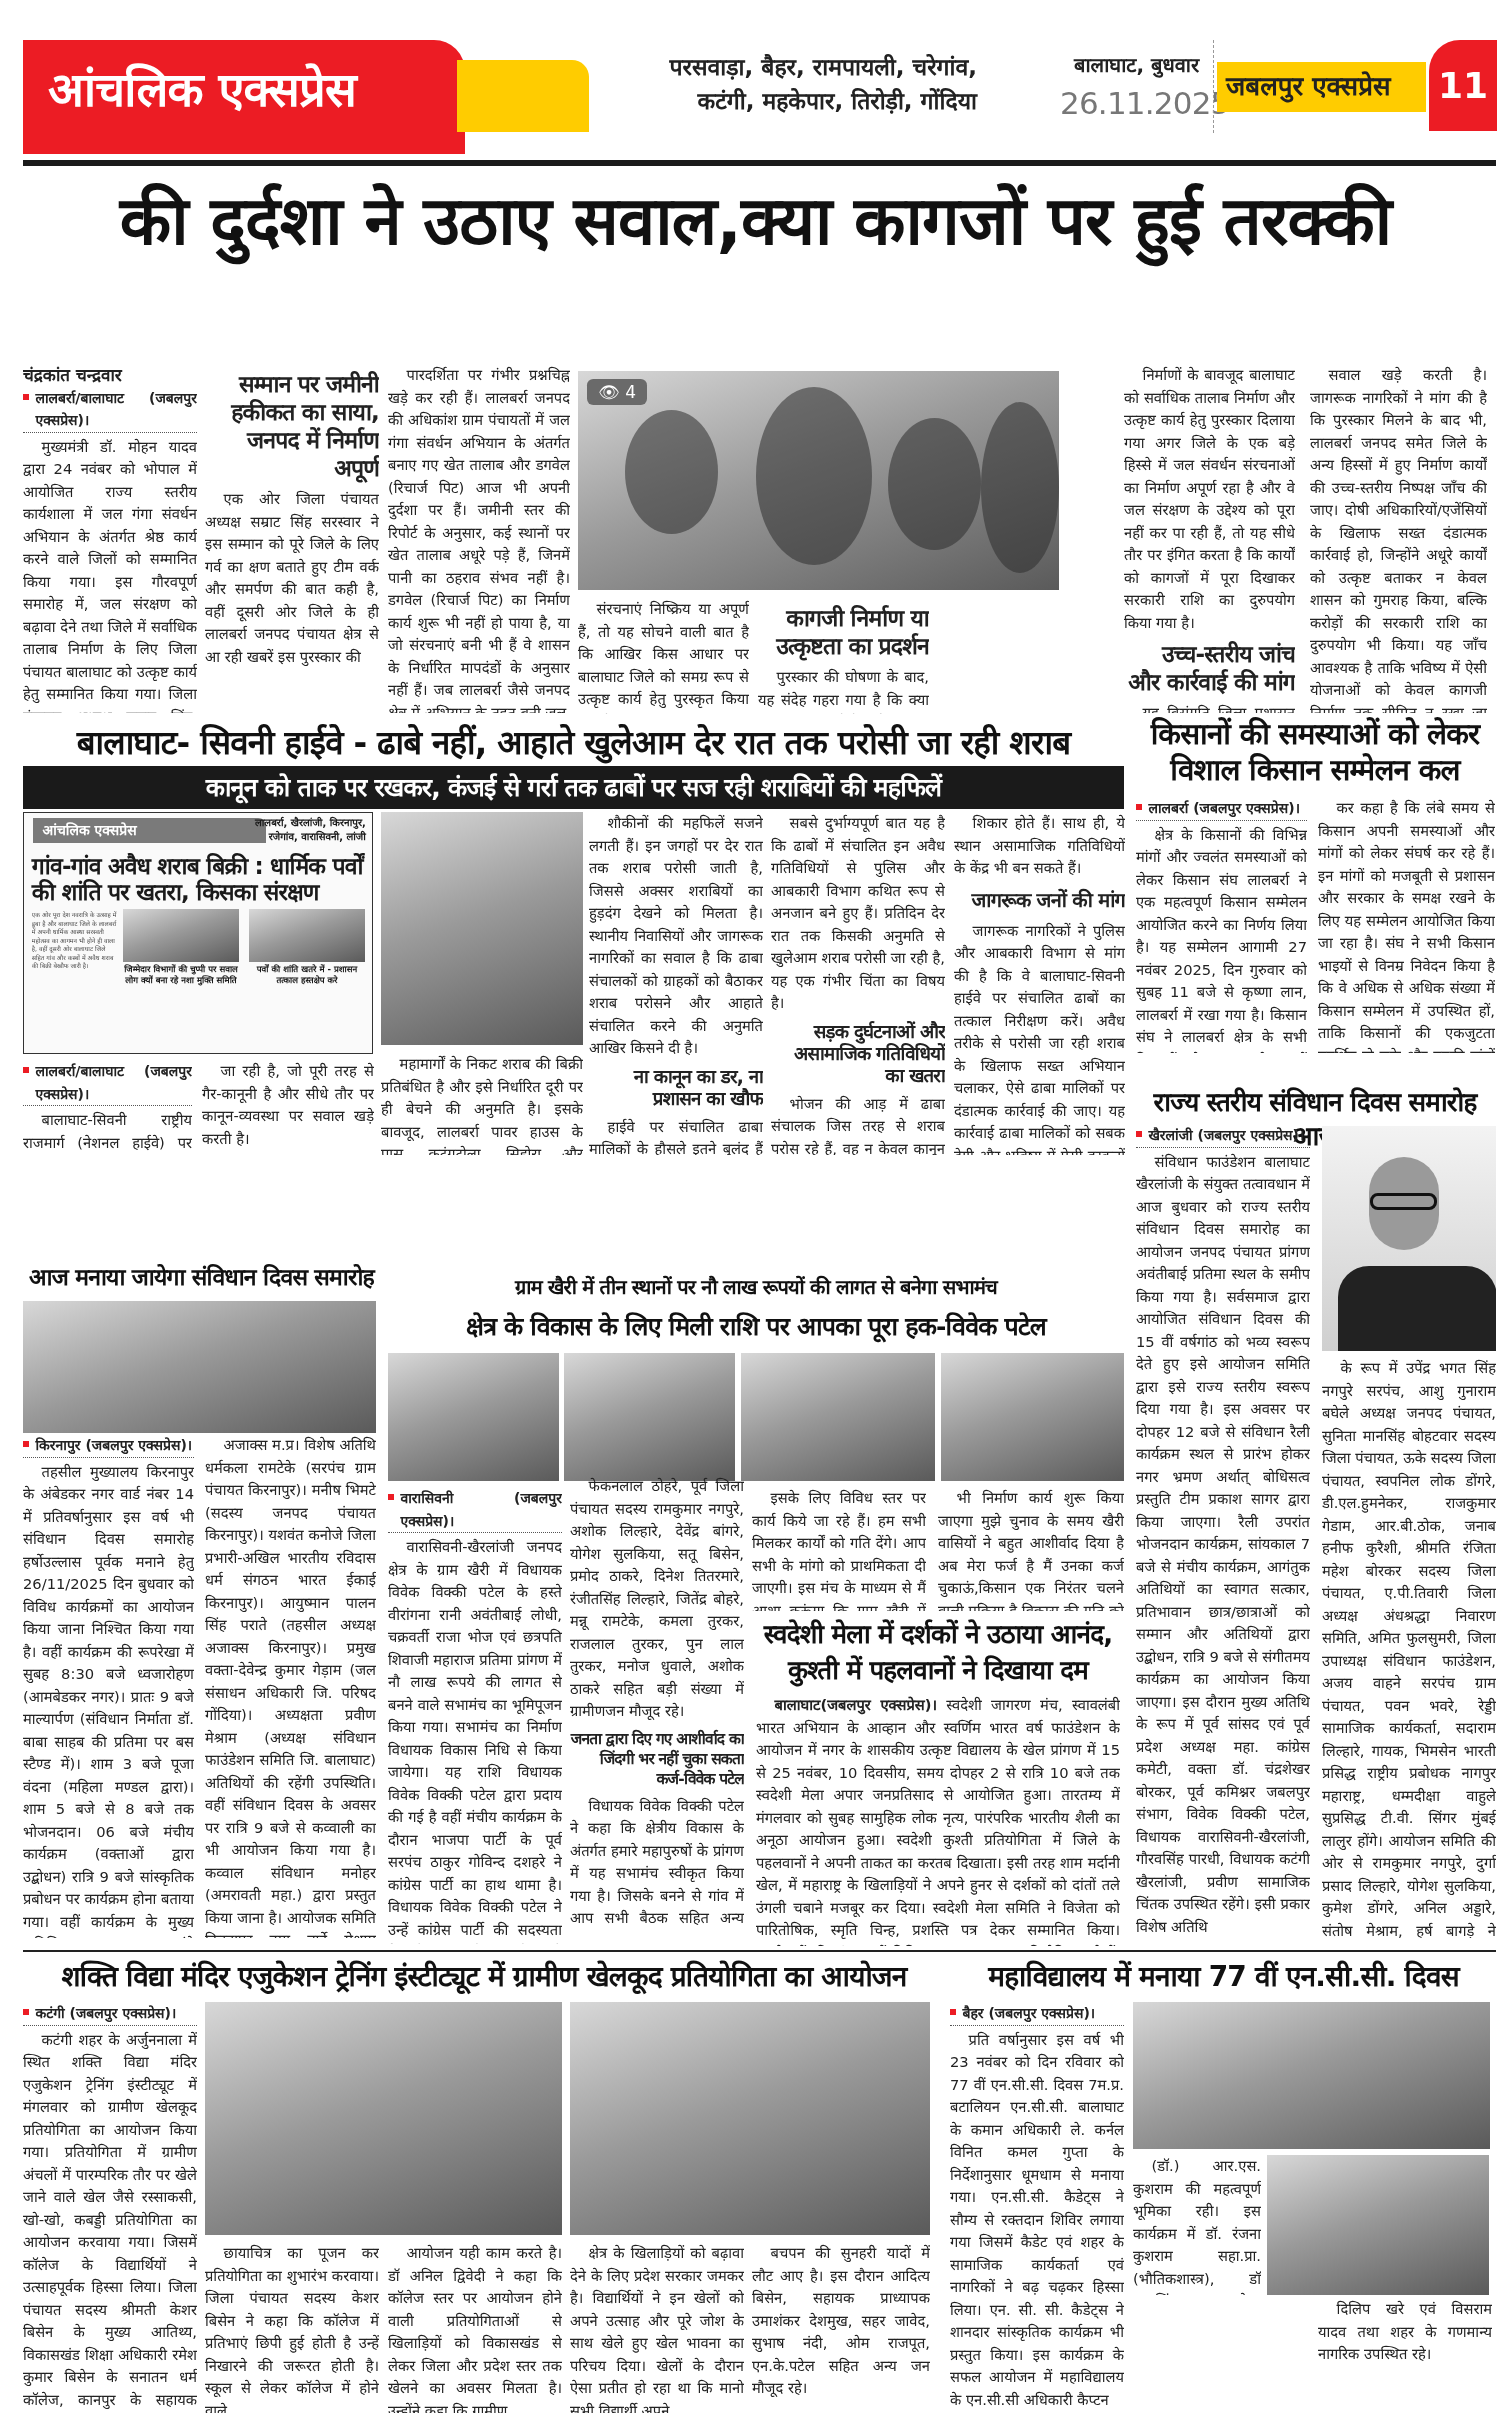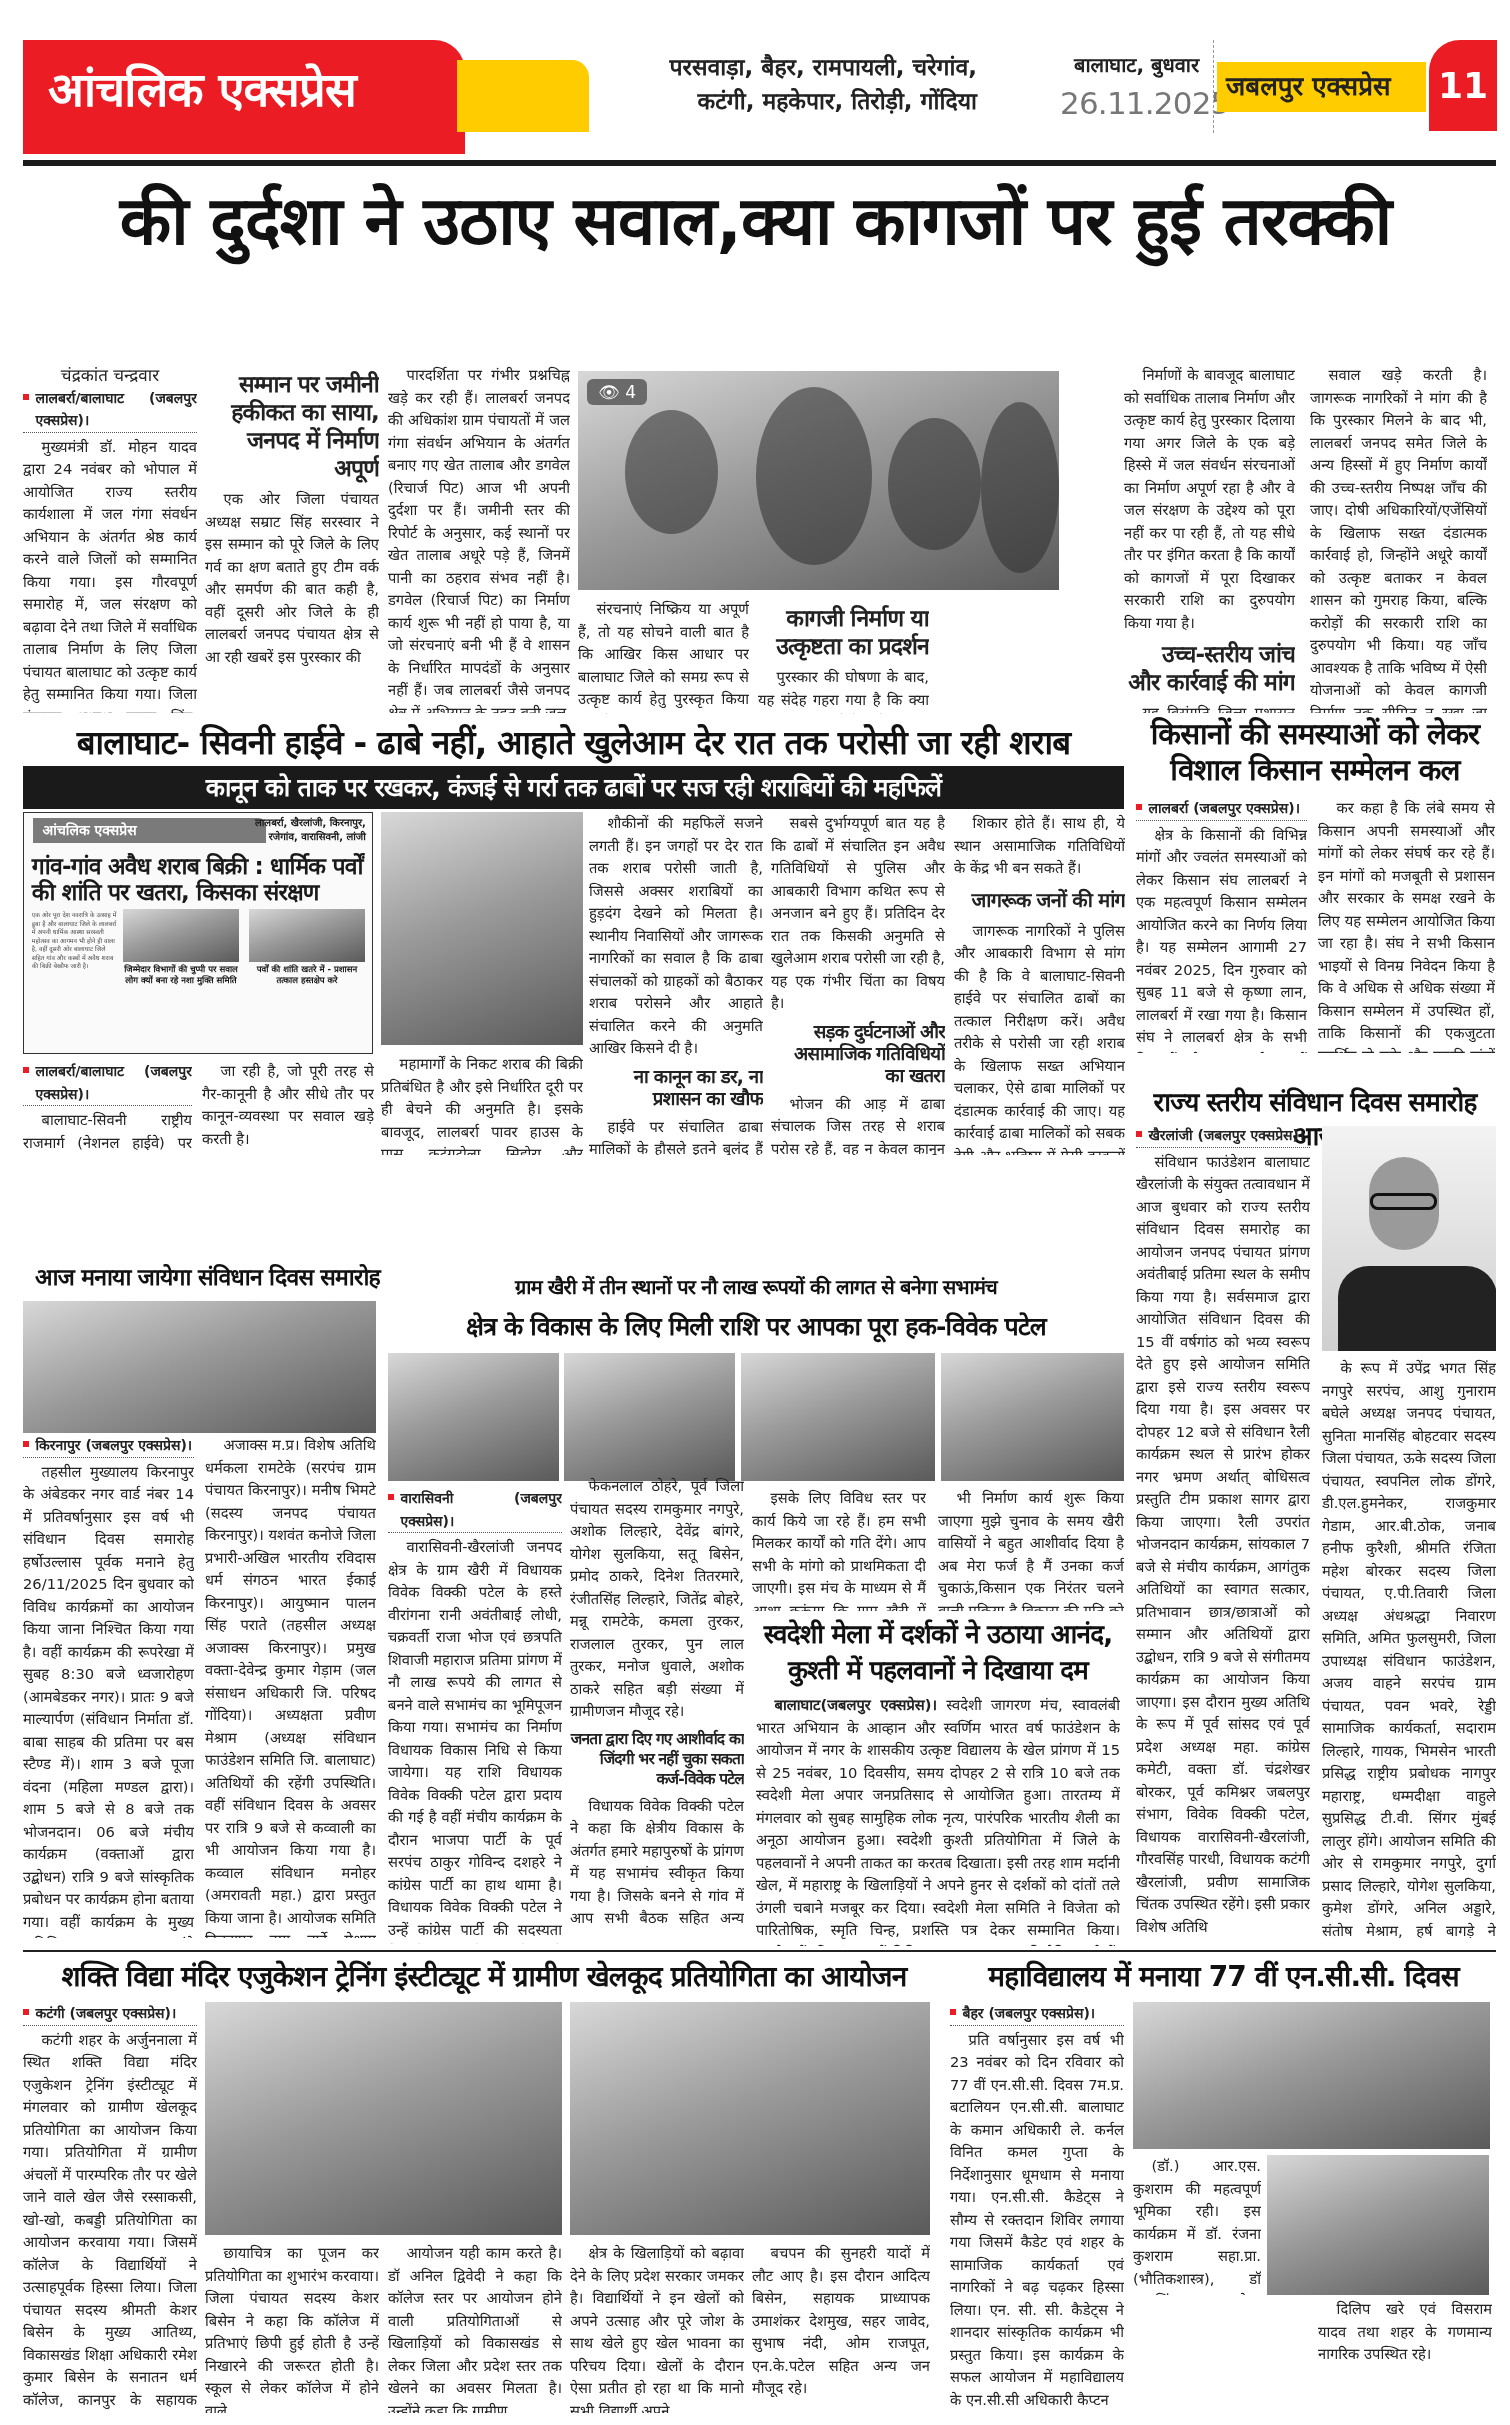--- a/index.html
+++ b/index.html
@@ -19,21 +19,21 @@
   .mast-paper { position: absolute; left: 1226px; top: 67px; font-size: 26px; font-weight: bold; color: #222; }
   .mast-page { position: absolute; left: 1429px; top: 40px; width: 68px; height: 91px; background: #ec1c24; border-radius: 31px 0 0 0; color: #fff; font-weight: bold; font-size: 36px; text-align: center; line-height: 91px; }
   .rule-thick { position: absolute; left: 23px; top: 160px; width: 1473px; height: 6.2px; background: #1a1a1a; }
 
   
   .hl { position: absolute; font-weight: bold; color: #111; text-align: center; line-height: 1.15; letter-spacing: -0.8px; }
   .col { position: absolute; font-size: 14.7px; line-height: 22.5px; color: #222; text-align: justify; overflow: hidden; }
   .col p { text-indent: 18.6px; }
   .byline { font-weight: bold; font-size: 14px; border-bottom: 1.6px dotted #555; margin-bottom: 3.1px; padding-left: 12.4px; position: relative; text-indent: 0 !important; }
   .byline::before { content: ""; position: absolute; left: 0; top: 7px; width: 6.2px; height: 6.2px; background: #ec1c24; }
-  .author { text-align: center; font-weight: normal; font-size: 17px; text-indent: 0 !important; }
+  .author { text-align: left; font-weight: bold; font-size: 17px; text-indent: 0 !important; }
   .subhl { font-weight: bold; font-size: 23px; line-height: 28px; text-align: right; text-indent: 0 !important; margin: 6.2px 0; letter-spacing: -0.8px; }
   .photo { position: absolute; background: linear-gradient(160deg, #d8d8d8 0%, #9a9a9a 45%, #5a5a5a 100%); overflow: hidden; }
   .photo .scene { position: absolute; border-radius: 50%; background: #2e2e2e; opacity: .55; }
   .badge { position: absolute; left: 9.3px; top: 7.8px; background: #6a6a6a; color: #fff; font-size: 17px; border-radius: 6.2px; padding: 3.1px 11px; }
   .hrule { position: absolute; height: 1.6px; background: #222; }
 
   .blackbar { position: absolute; background: #1a1a1a; color: #fff; font-weight: bold; text-align: center; letter-spacing: -0.8px; }
 
   
   .inset { position: absolute; left: 23px; top: 812px; width: 350px; height: 242px; border: 1.6px solid #333; background: #fafafa; overflow: hidden; }
@@ -169,21 +169,21 @@
 </div>
 <div class="portrait" style="left:1322px; top:1126px; width:174px; height:225px;">
   <div class="head" style="left:47px; top:31px;"></div>
   <div class="glass" style="left:48px; top:67px;"></div>
   <div class="suit" style="left:15.5px; top:140px; width:159px; height:85px;"></div>
 </div>
 <div class="col" style="left:1322px; top:1357px; width:174px; height:581px;">
   <p>के रूप में उपेंद्र भगत सिंह नगपुरे सरपंच, आशु गुनाराम बघेले अध्यक्ष जनपद पंचायत, सुनिता मानसिंह बोहटवार सदस्य जिला पंचायत, ऊके सदस्य जिला पंचायत, स्वपनिल लोक डोंगरे, डी.एल.हुमनेकर, राजकुमार गेडाम, आर.बी.ठोक, जनाब हनीफ कुरैशी, श्रीमति रंजिता महेश बोरकर सदस्य जिला पंचायत, ए.पी.तिवारी जिला अध्यक्ष अंधश्रद्धा निवारण समिति, अमित फुलसुमरी, जिला उपाध्यक्ष संविधान फाउंडेशन, अजय वाहने सरपंच ग्राम पंचायत, पवन भवरे, रेड्डी सामाजिक कार्यकर्ता, सदाराम लिल्हारे, गायक, भिमसेन भारती प्रसिद्ध राष्ट्रीय प्रबोधक नागपुर महाराष्ट्र, धम्मदीक्षा वाहुले सुप्रसिद्ध टी.वी. सिंगर मुंबई लालुर होंगे। आयोजन समिति की ओर से रामकुमार नगपुरे, दुर्गा प्रसाद लिल्हारे, योगेश सुलकिया, कुमेश डोंगरे, अनिल अड्डारे, संतोष मेश्राम, हर्ष बागड़े ने कार्यक्रम में अधिक से अधिक लोगों से उपस्थिति की अपील की है।</p>
 </div>
 
-<div class="hl" style="left:23px; top:1262px; width:357px; font-size:23px; line-height:31px;text-align:right;">आज मनाया जायेगा संविधान दिवस समारोह</div>
+<div class="hl" style="left:23px; top:1262px; width:357px; font-size:23px; line-height:31px;">आज मनाया जायेगा संविधान दिवस समारोह</div>
 <div class="photo" style="left:23px; top:1301px; width:353px; height:132px;"></div>
 <div class="col" style="left:23px; top:1434px; width:171px; height:504px;">
   <p class="byline">किरनापुर (जबलपुर एक्सप्रेस)।</p>
   <p>तहसील मुख्यालय किरनापुर के अंबेडकर नगर वार्ड नंबर 14 में प्रतिवर्षानुसार इस वर्ष भी संविधान दिवस समारोह हर्षोउल्लास पूर्वक मनाने हेतु 26/11/2025 दिन बुधवार को विविध कार्यक्रमों का आयोजन किया जाना निश्चित किया गया है। वहीं कार्यक्रम की रूपरेखा में सुबह 8:30 बजे ध्वजारोहण (आमबेडकर नगर)। प्रातः 9 बजे माल्यार्पण (संविधान निर्माता डॉ. बाबा साहब की प्रतिमा पर बस स्टैण्ड में)। शाम 3 बजे पूजा वंदना (महिला मण्डल द्वारा)। शाम 5 बजे से 8 बजे तक भोजनदान। 06 बजे मंचीय कार्यक्रम (वक्ताओं द्वारा उद्बोधन) रात्रि 9 बजे सांस्कृतिक प्रबोधन पर कार्यक्रम होना बताया गया। वहीं कार्यक्रम के मुख्य अतिथि राजकुमार करांहे (विधायक वि. क्षेत्र लांजी-किरनापुर)। विशिष्ट अतिथि विशेष गडपाले (ऊर्जा सचिव म.प्र. शासन भोपाल एवं कार्यवाहक प्रान्ताध्यक्ष</p>
 </div>
 <div class="col" style="left:205px; top:1434px; width:171px; height:504px;">
   <p>अजाक्स म.प्र। विशेष अतिथि धर्मकला रामटेके (सरपंच ग्राम पंचायत किरनापुर)। मनीष भिमटे (सदस्य जनपद पंचायत किरनापुर)। यशवंत कनोजे जिला प्रभारी-अखिल भारतीय रविदास धर्म संगठन भारत ईकाई किरनापुर)। आयुष्मान पालन सिंह पराते (तहसील अध्यक्ष अजाक्स किरनापुर)। प्रमुख वक्ता-देवेन्द्र कुमार गेड़ाम (जल संसाधन अधिकारी जि. परिषद गोंदिया)। अध्यक्षता प्रवीण मेश्राम (अध्यक्ष संविधान फाउंडेशन समिति जि. बालाघाट) अतिथियों की रहेंगी उपस्थिति। वहीं संविधान दिवस के अवसर पर रात्रि 9 बजे से कव्वाली का भी आयोजन किया गया है। कव्वाल संविधान मनोहर (अमरावती महा.) द्वारा प्रस्तुत किया जाना है। आयोजक समिति किरनापुर उमा तार्दे मेश्राम कार्यकारिणी अध्यक्ष द्वारा कार्यक्रम में अधिक से अधिक संख्या में पहुंचकर कार्यक्रम सफल बनाने की अपील की गई है।</p>
 </div>
 
 <div class="hl" style="left:388px; top:1268px; width:736px; font-size:20px; line-height:39px;">ग्राम खैरी में तीन स्थानों पर नौ लाख रूपयों की लागत से बनेगा सभामंच</div>

